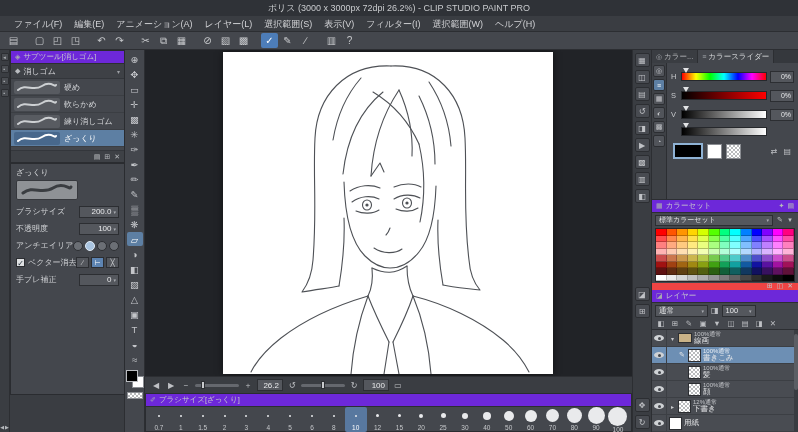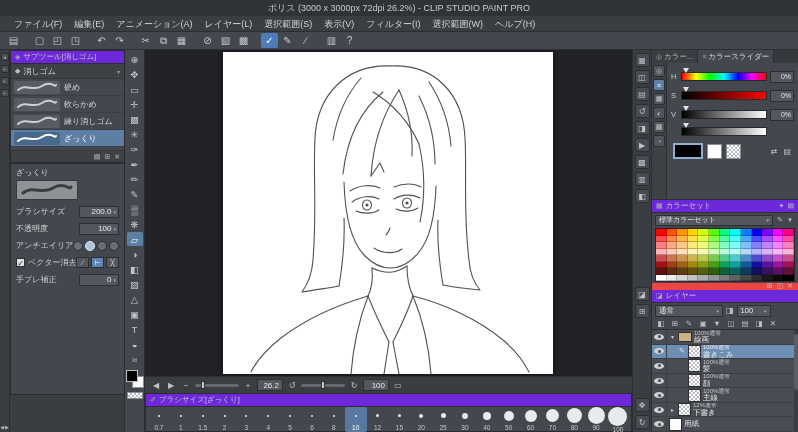--- a/index.html
+++ b/index.html
@@ -97,21 +97,21 @@
 .colorset-panel{position:absolute;left:0;top:150px;right:0;height:90px;border-bottom:7px solid #ef4444}
 .cset-hicons{margin-left:auto;display:flex;gap:3px;font-size:7px;color:#b5b8bc}
 .cset-drop{height:14px;display:flex;align-items:center;gap:2px;padding:0 3px}
 .cset-combo{flex:1;height:11px;background:#54575d;border:1px solid #2c2e32;font-size:7px;display:flex;align-items:center;justify-content:space-between;padding:0 3px;color:#e3e4e6}
 .cset-icon{font-size:7px;color:#bec0c4;width:10px;text-align:center}
 .pal{margin:1px 3px 0;display:grid;grid-template-columns:repeat(13,1fr);border:1px solid #26282c;height:54px}
 .pal-cell{border-right:1px solid rgba(0,0,0,.25);border-bottom:1px solid rgba(0,0,0,.25)}
 .cset-footer{display:flex;justify-content:flex-end;gap:4px;padding:0 5px;font-size:7px;color:#bec0c4;height:8px;align-items:center}
 .layer-panel{position:absolute;left:0;top:240px;right:0;bottom:0}
 .ly-mode-row{height:15px;display:flex;align-items:center;gap:3px;padding:0 3px}
-.ly-combo{width:68px;height:12px;background:#54575d;border:1px solid #2c2e32;font-size:7.5px;display:flex;align-items:center;justify-content:space-between;padding:0 3px;color:#e6e7e9}
+.ly-combo{width:53px;height:12px;background:#54575d;border:1px solid #2c2e32;font-size:7.5px;display:flex;align-items:center;justify-content:space-between;padding:0 3px;color:#e6e7e9}
 .ly-op{width:34px}
 .ly-op-icon{font-size:8px;color:#bec0c4}
 .ly-cmd-row{height:12px;display:flex;align-items:center;gap:2px;padding:0 3px;border-bottom:1px solid #2c2e32;font-size:7.5px;color:#bec0c4}
 .ly-cmd{width:12px;text-align:center}
 .ly-list{position:absolute;left:0;top:40px;right:4px;bottom:0;display:flex;flex-direction:column}
 .ly-row{flex:1;display:flex;align-items:center;gap:2px;padding:0 2px;border-bottom:1px solid #3c3f44;background:#494c52;overflow:hidden}
 .ly-row.selected{background:#6d8fb4}
 .eye-icon{width:10px;height:6px;background:#cfd2d5;border-radius:50%;position:relative;flex:none}
 .eye-icon::after{content:"";position:absolute;left:3.5px;top:1.5px;width:3px;height:3px;background:#44474d;border-radius:50%}
 .ly-sep{width:1px;height:100%;background:#3c3f44;flex:none}
@@ -804,31 +804,20 @@
             <span class="ly-edit"></span>
             <div class="ly-thumb checker-sm"></div>
             <div class="ly-text">
               <div class="ly-mode">100%通常</div>
               <div class="ly-name">顔</div>
             </div>
           </div>
           <div class="ly-row">
             <span class="eye-icon"></span>
             <span class="ly-sep"></span>
-            <span class="ly-indent"></span>
-            <span class="ly-edit"></span>
-            <div class="ly-thumb checker-sm"></div>
-            <div class="ly-text">
-              <div class="ly-mode">100%通常</div>
-              <div class="ly-name">主線</div>
-            </div>
-          </div>
-          <div class="ly-row">
-            <span class="eye-icon"></span>
-            <span class="ly-sep"></span>
             <span class="ly-arrow">▸</span>
             <div class="ly-thumb checker-sm"></div>
             <div class="ly-text">
               <div class="ly-mode">12%通常</div>
               <div class="ly-name">下書き</div>
             </div>
           </div>
           <div class="ly-row">
             <span class="eye-icon"></span>
             <span class="ly-sep"></span>

